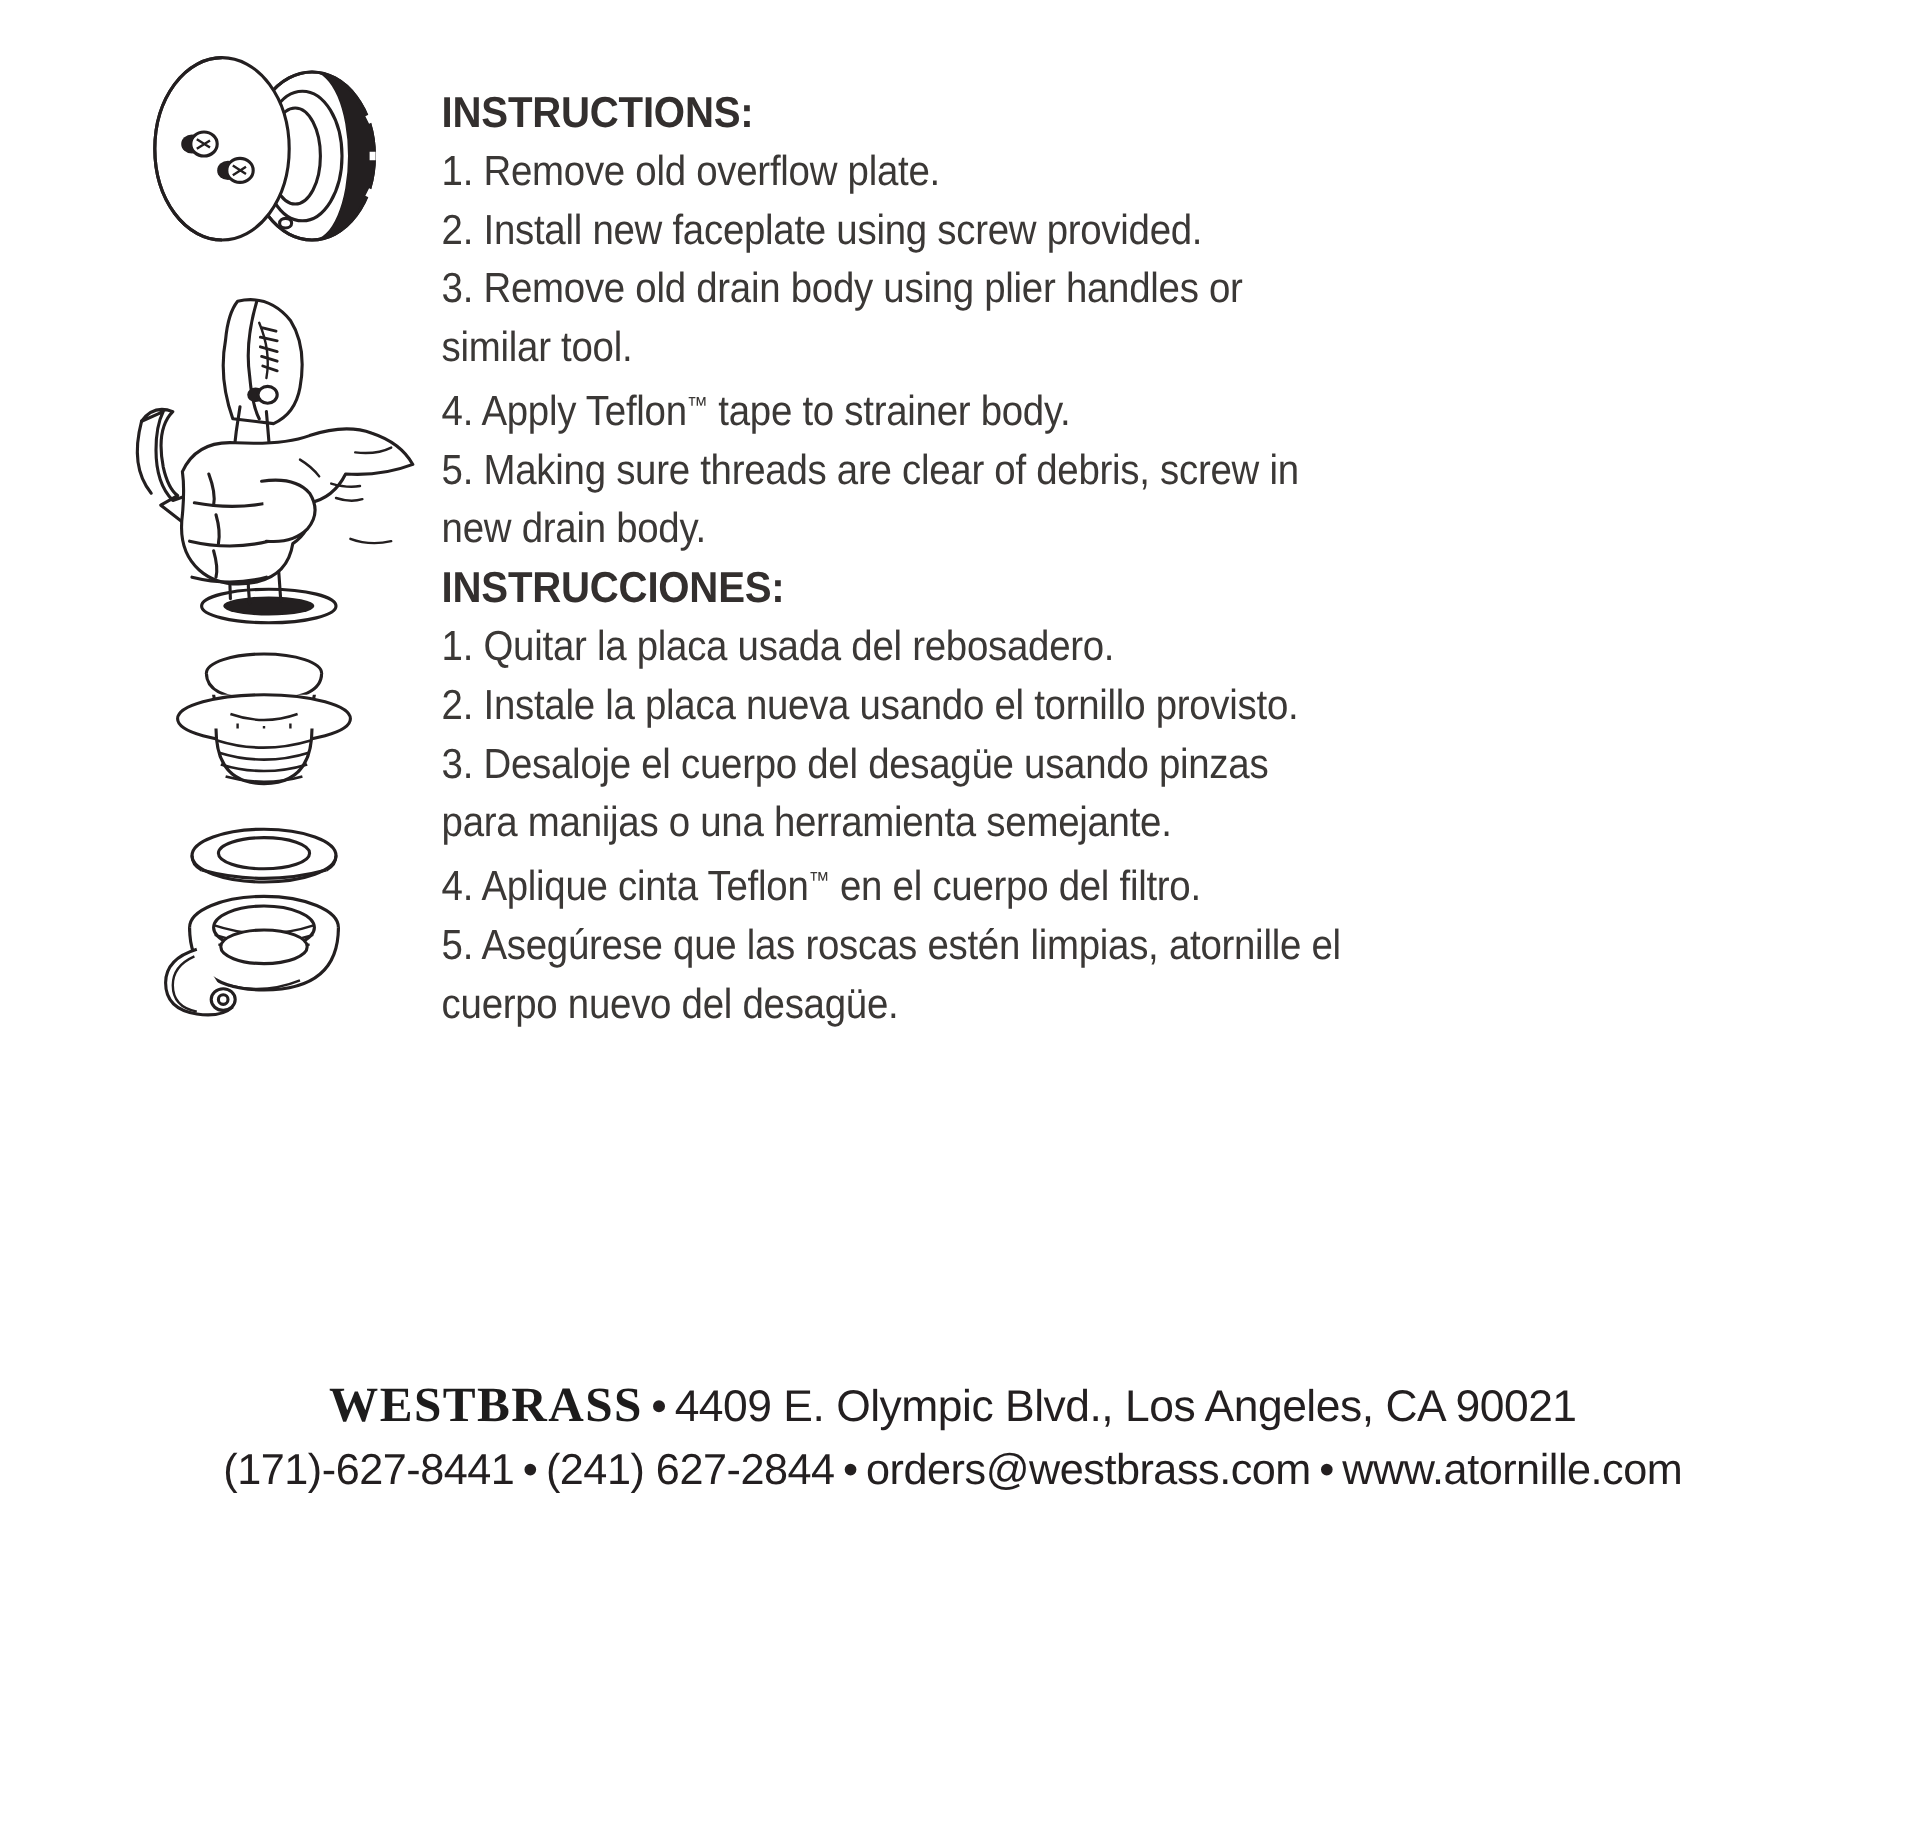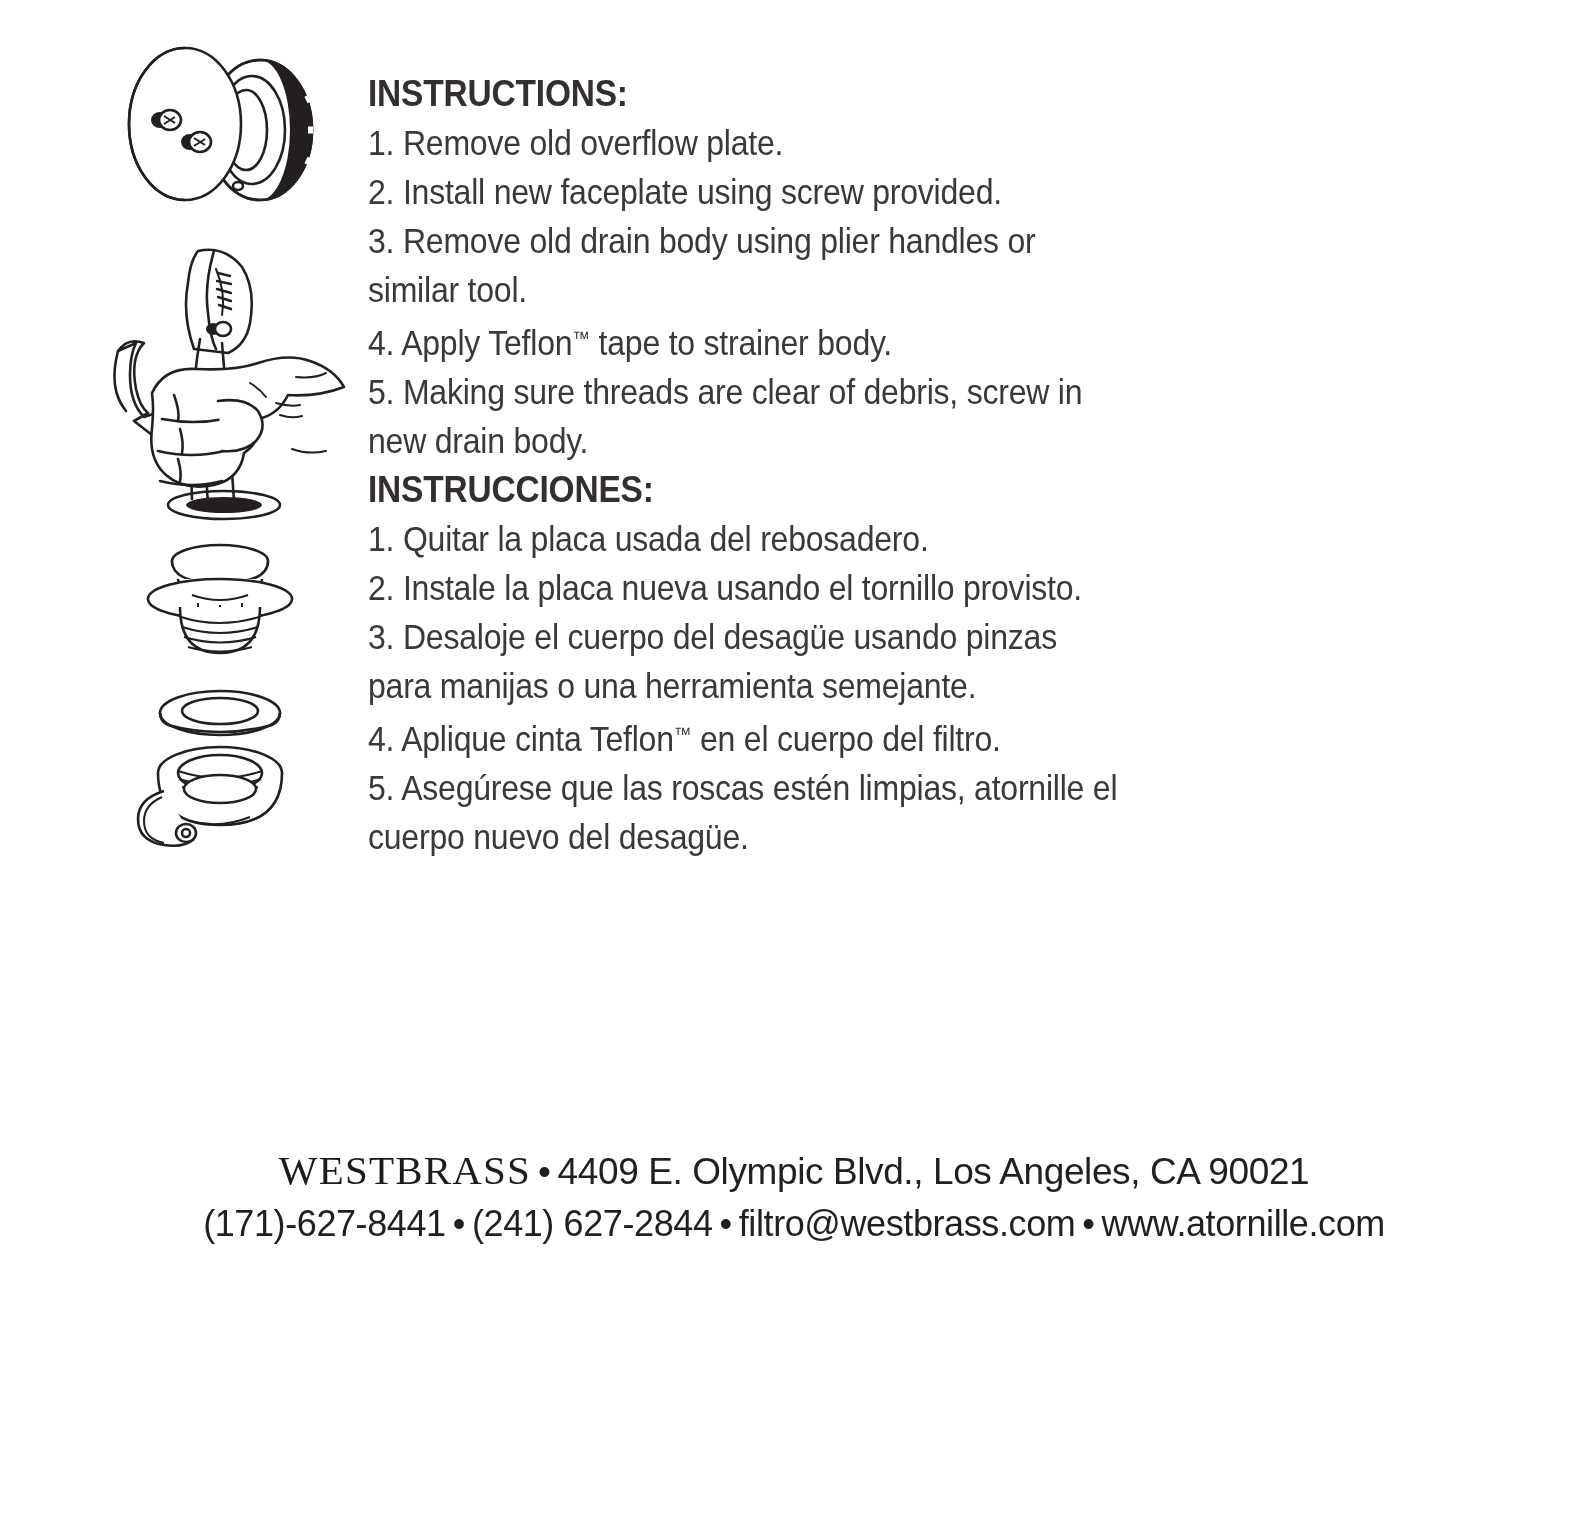--- a/index.html
+++ b/index.html
@@ -78,21 +78,21 @@
     width: 1588px;
     text-align: center;
   }
   .footer-line {
     line-height: 45px;
     white-space: nowrap;
     color: #1d1c1c;
   }
   #footer-brand {
     font-family: "Liberation Serif", serif;
-    font-weight: normal;
+    font-weight: bold;
     font-size: 41px;
     letter-spacing: 1.2px;
   }
   .footer-address,
   #footer-contact-line {
     font-family: "Liberation Sans", sans-serif;
     font-weight: normal;
     font-size: 37px;
     letter-spacing: -0.4px;
     color: #231f20;
@@ -246,16 +246,16 @@
 
 </div>
 
 <div id="footer-block">
 
   <div class="footer-line">
     <span id="footer-brand">WESTBRASS</span><span class="sep footer-address">•</span><span class="footer-address">4409 E. Olympic Blvd., Los Angeles, CA 90021</span>
   </div>
 
   <div class="footer-line" id="footer-contact-line">
-    <span>(171)-627-8441</span><span class="sep">•</span><span>(241) 627-2844</span><span class="sep">•</span><span>filtro@westbrass.com</span><span class="sep">•</span><span>www.atornille.com</span>
+    <span>(171)-627-8441</span><span class="sep">•</span><span>(241) 627-2844</span><span class="sep">•</span><span>orders@westbrass.com</span><span class="sep">•</span><span>www.atornille.com</span>
   </div>
 
 </div>
 
 </body></html>

